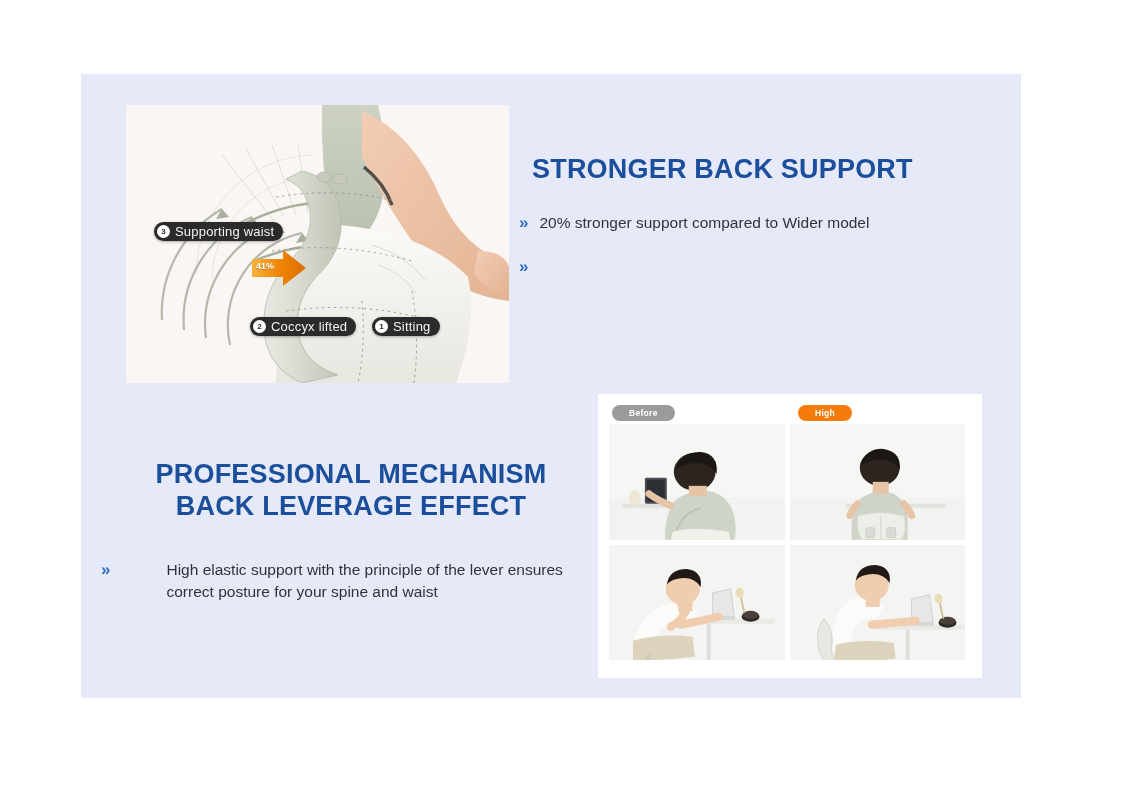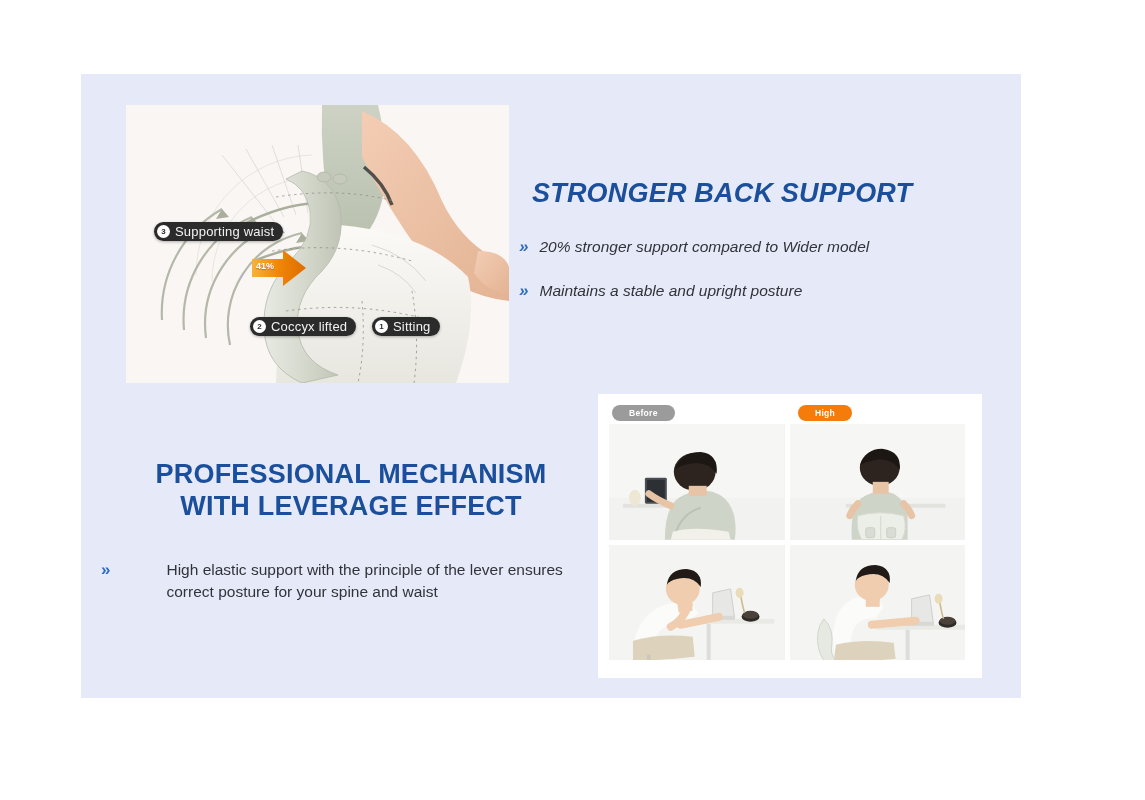--- a/index.html
+++ b/index.html
@@ -88,23 +88,22 @@
     font-weight: bold;
     color: #ffffff;
     text-shadow: 0 1px 1px rgba(0,0,0,.25);
     z-index: 2;
   }
 
   
   .block-right {
     position: absolute;
     left: 438px;
-    top: 104px;
+    top: 80px;
     width: 470px;
-    font-style: italic;
   }
   .heading {
     color: #1b4f9c;
     font-weight: bold;
     font-size: 27px;
     letter-spacing: .2px;
     line-height: 1.18;
     margin: 0 0 26px 13px;
   }
   .bullet {
@@ -310,28 +309,27 @@
 
   <div class="block-right">
     <h2 class="heading">STRONGER BACK SUPPORT</h2>
 
     <div class="bullet">
       <span class="chev">»</span>
       <span class="btext">20%  stronger support compared to Wider model</span>
     </div>
     <div class="bullet">
       <span class="chev">»</span>
-      <span class="btext">Maintains a stable and upright posture</span>
     </div>
   </div>
 
   <div class="block-lower">
     <h2 class="heading heading-center">
       <span>PROFESSIONAL MECHANISM</span><br>
-      <span>WITH LEVERAGE EFFECT</span>
+      <span>BACK LEVERAGE EFFECT</span>
     </h2>
     <div class="bullet">
       <span class="chev">»</span>
       <span class="btext">High elastic support with the principle of the lever ensures correct posture for your spine and waist</span>
     </div>
   </div>
 
   <div class="ba-card">
     <div class="ba-pills">
       <span class="pill pill-before">Before</span>

